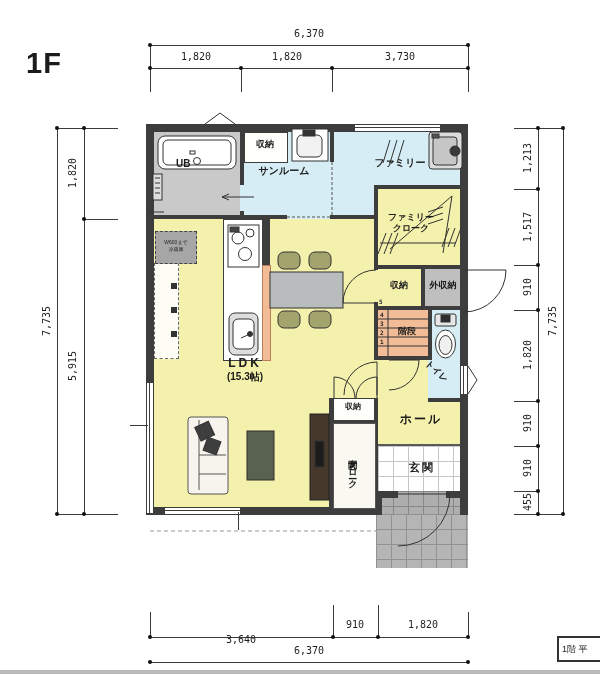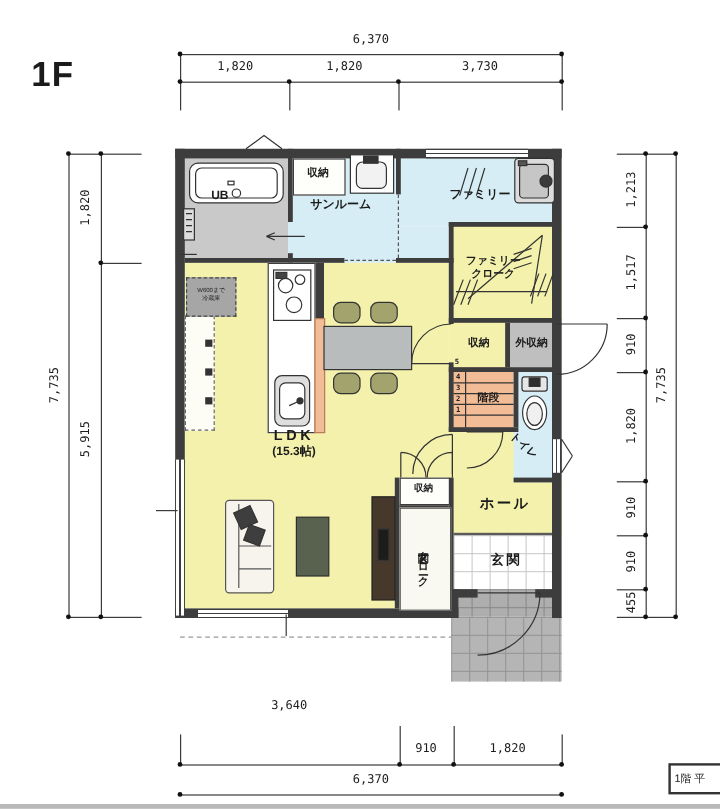--- a/index.html
+++ b/index.html
@@ -290,21 +290,21 @@
 <div class="dim dimv" style="left:527px;top:468px">910</div>
 <div class="dim dimv" style="left:527px;top:502px">455</div>
 <div class="dim dimv" style="left:552px;top:321px">7,735</div>
 
 <div class="dimline" style="left:150px;top:637px;width:318px;height:1px"></div>
 <div class="dimline" style="left:150px;top:662px;width:318px;height:1px"></div>
 <div class="dimline" style="left:150px;top:612px;width:1px;height:25px"></div>
 <div class="dimline" style="left:333px;top:605px;width:1px;height:32px"></div>
 <div class="dimline" style="left:378px;top:605px;width:1px;height:32px"></div>
 <div class="dimline" style="left:468px;top:612px;width:1px;height:25px"></div>
-<div class="dim" style="left:241px;top:588px">3,640</div>
+<div class="dim" style="left:241px;top:639px">3,640</div>
 <div class="dim" style="left:355px;top:624px">910</div>
 <div class="dim" style="left:423px;top:624px">1,820</div>
 <div class="dim" style="left:309px;top:650px">6,370</div>
 
 <div class="abs" style="left:557px;top:636px;width:46px;height:22px;border:2px solid #333;background:#fff;display:flex;align-items:center">
   <span style="font-size:9px;color:#222;padding-left:3px;white-space:nowrap">1階 平</span>
 </div>
 <div class="abs" style="left:0;top:670px;width:600px;height:4px;background:#b9b9b9"></div>
 
 <div class="dimline" style="left: 514px; top: 128px; width: 49px; height: 1px;"></div>

